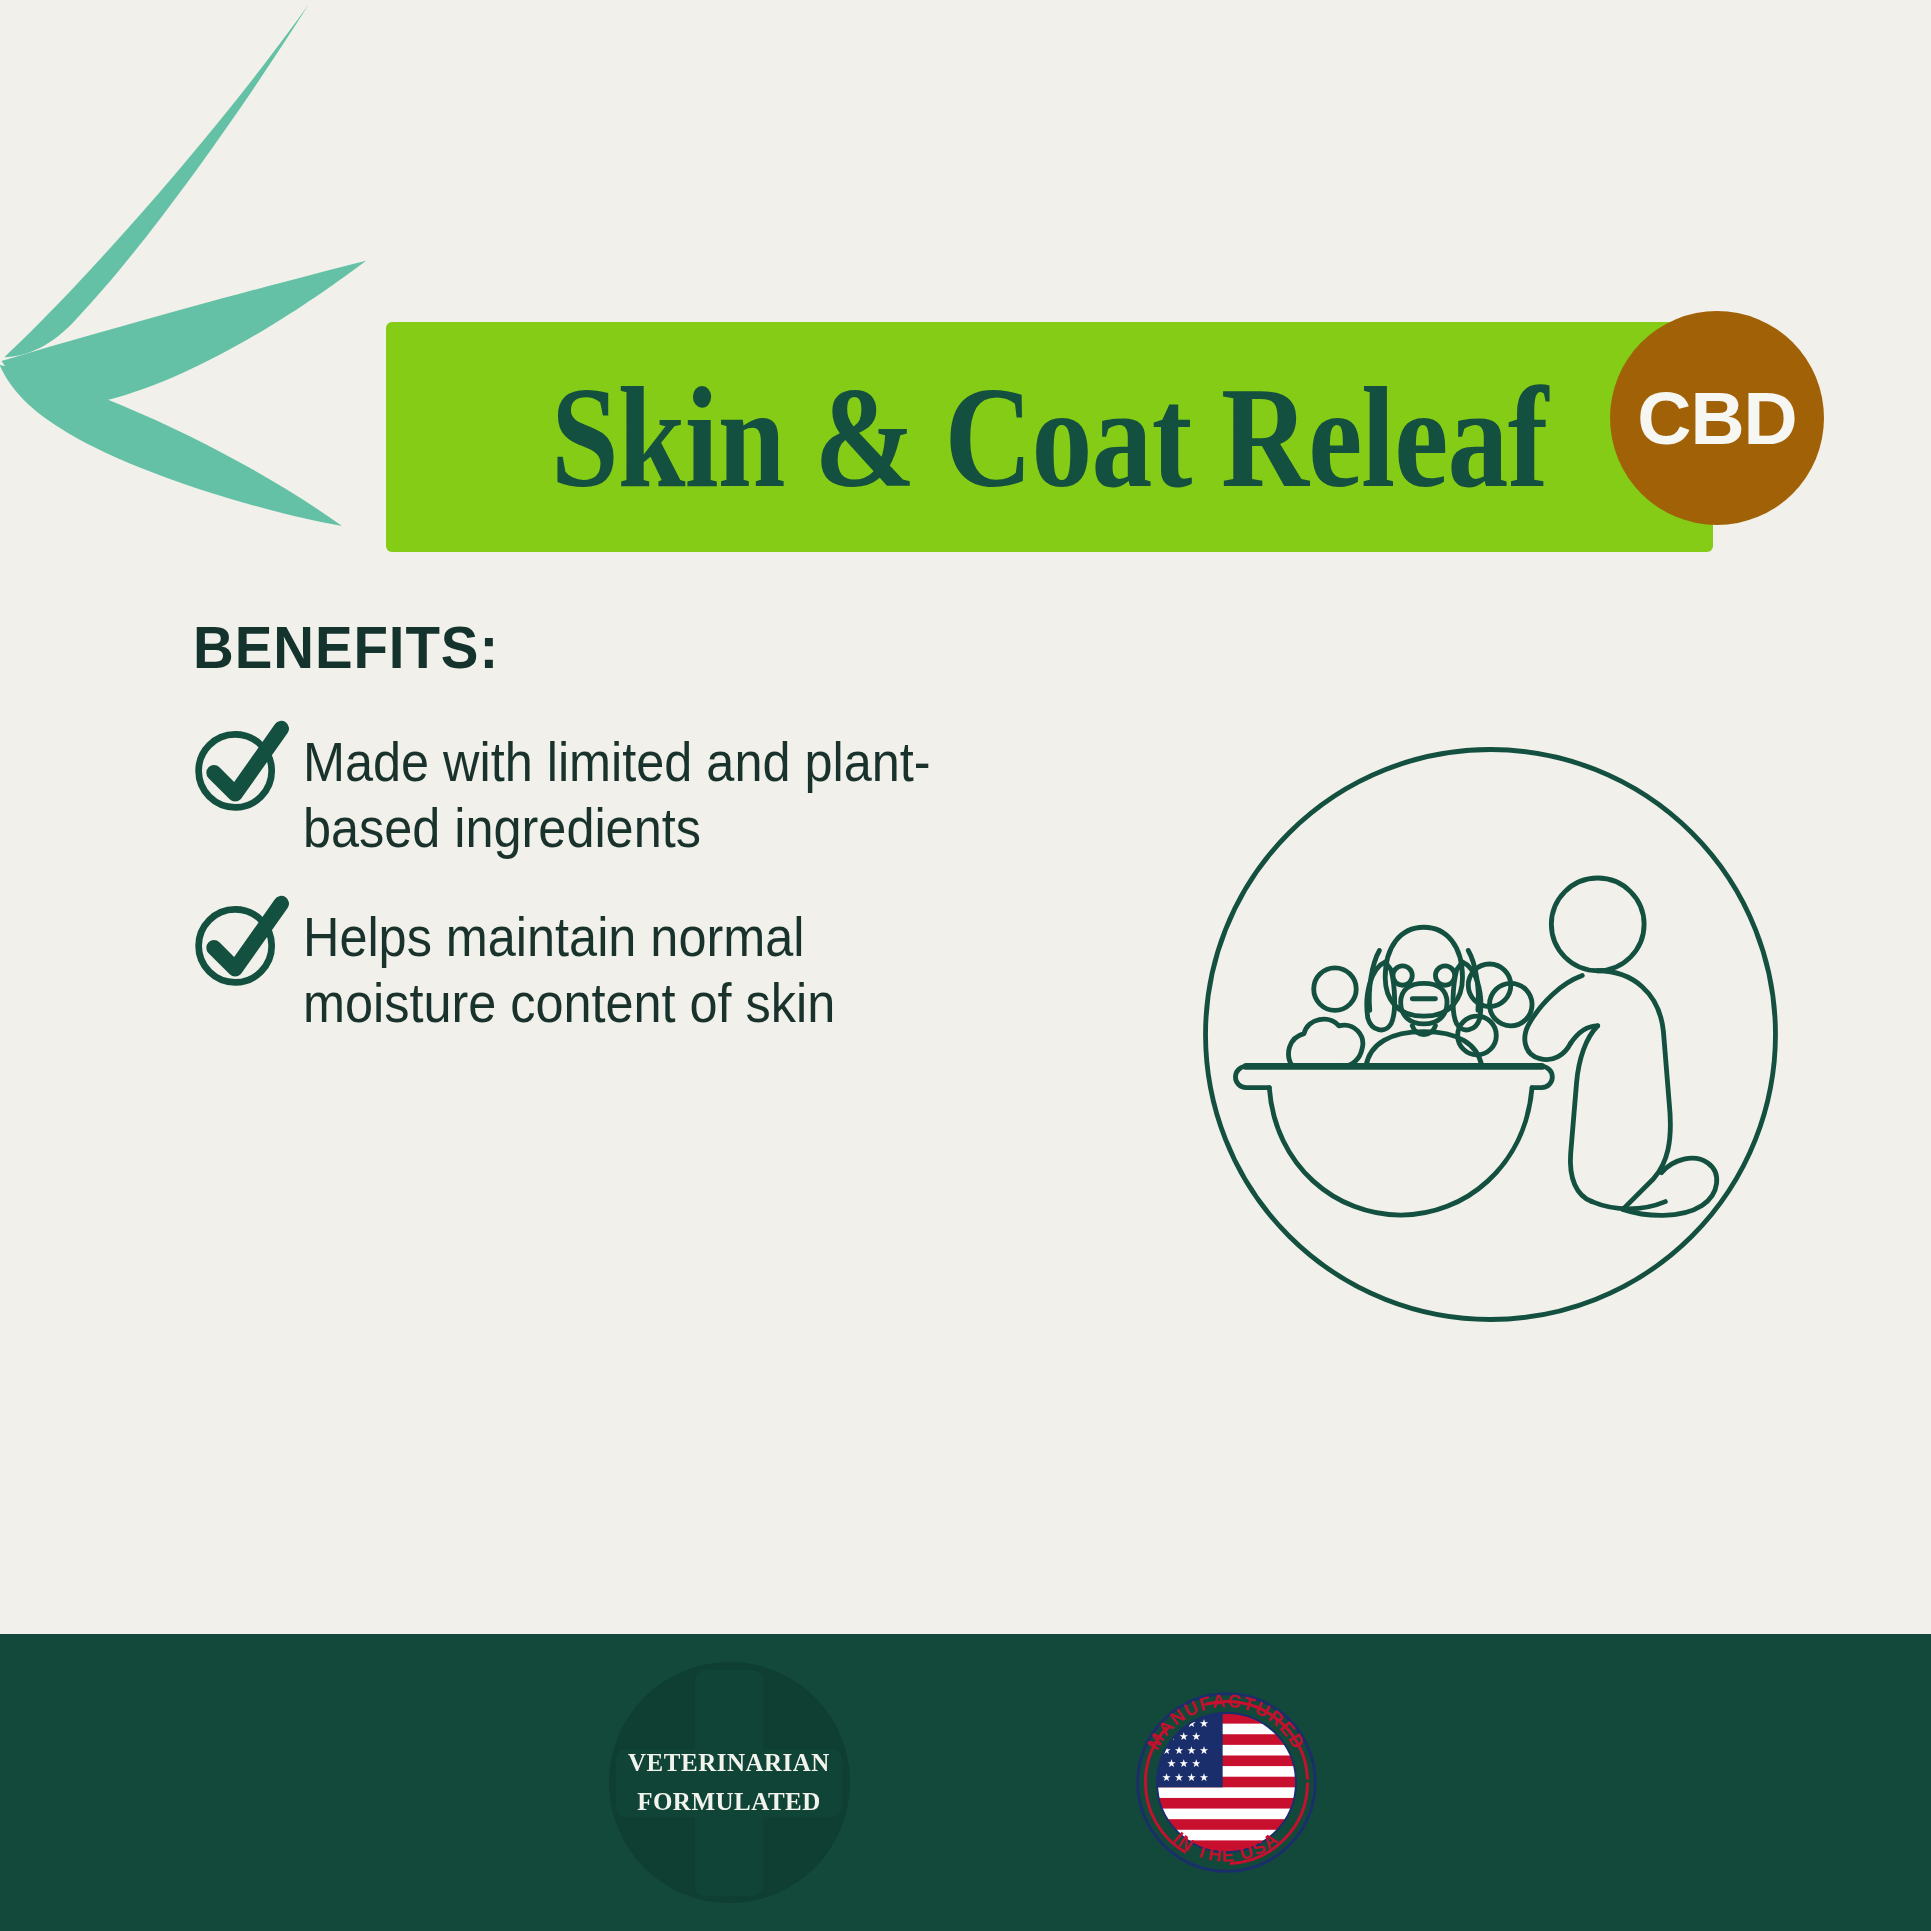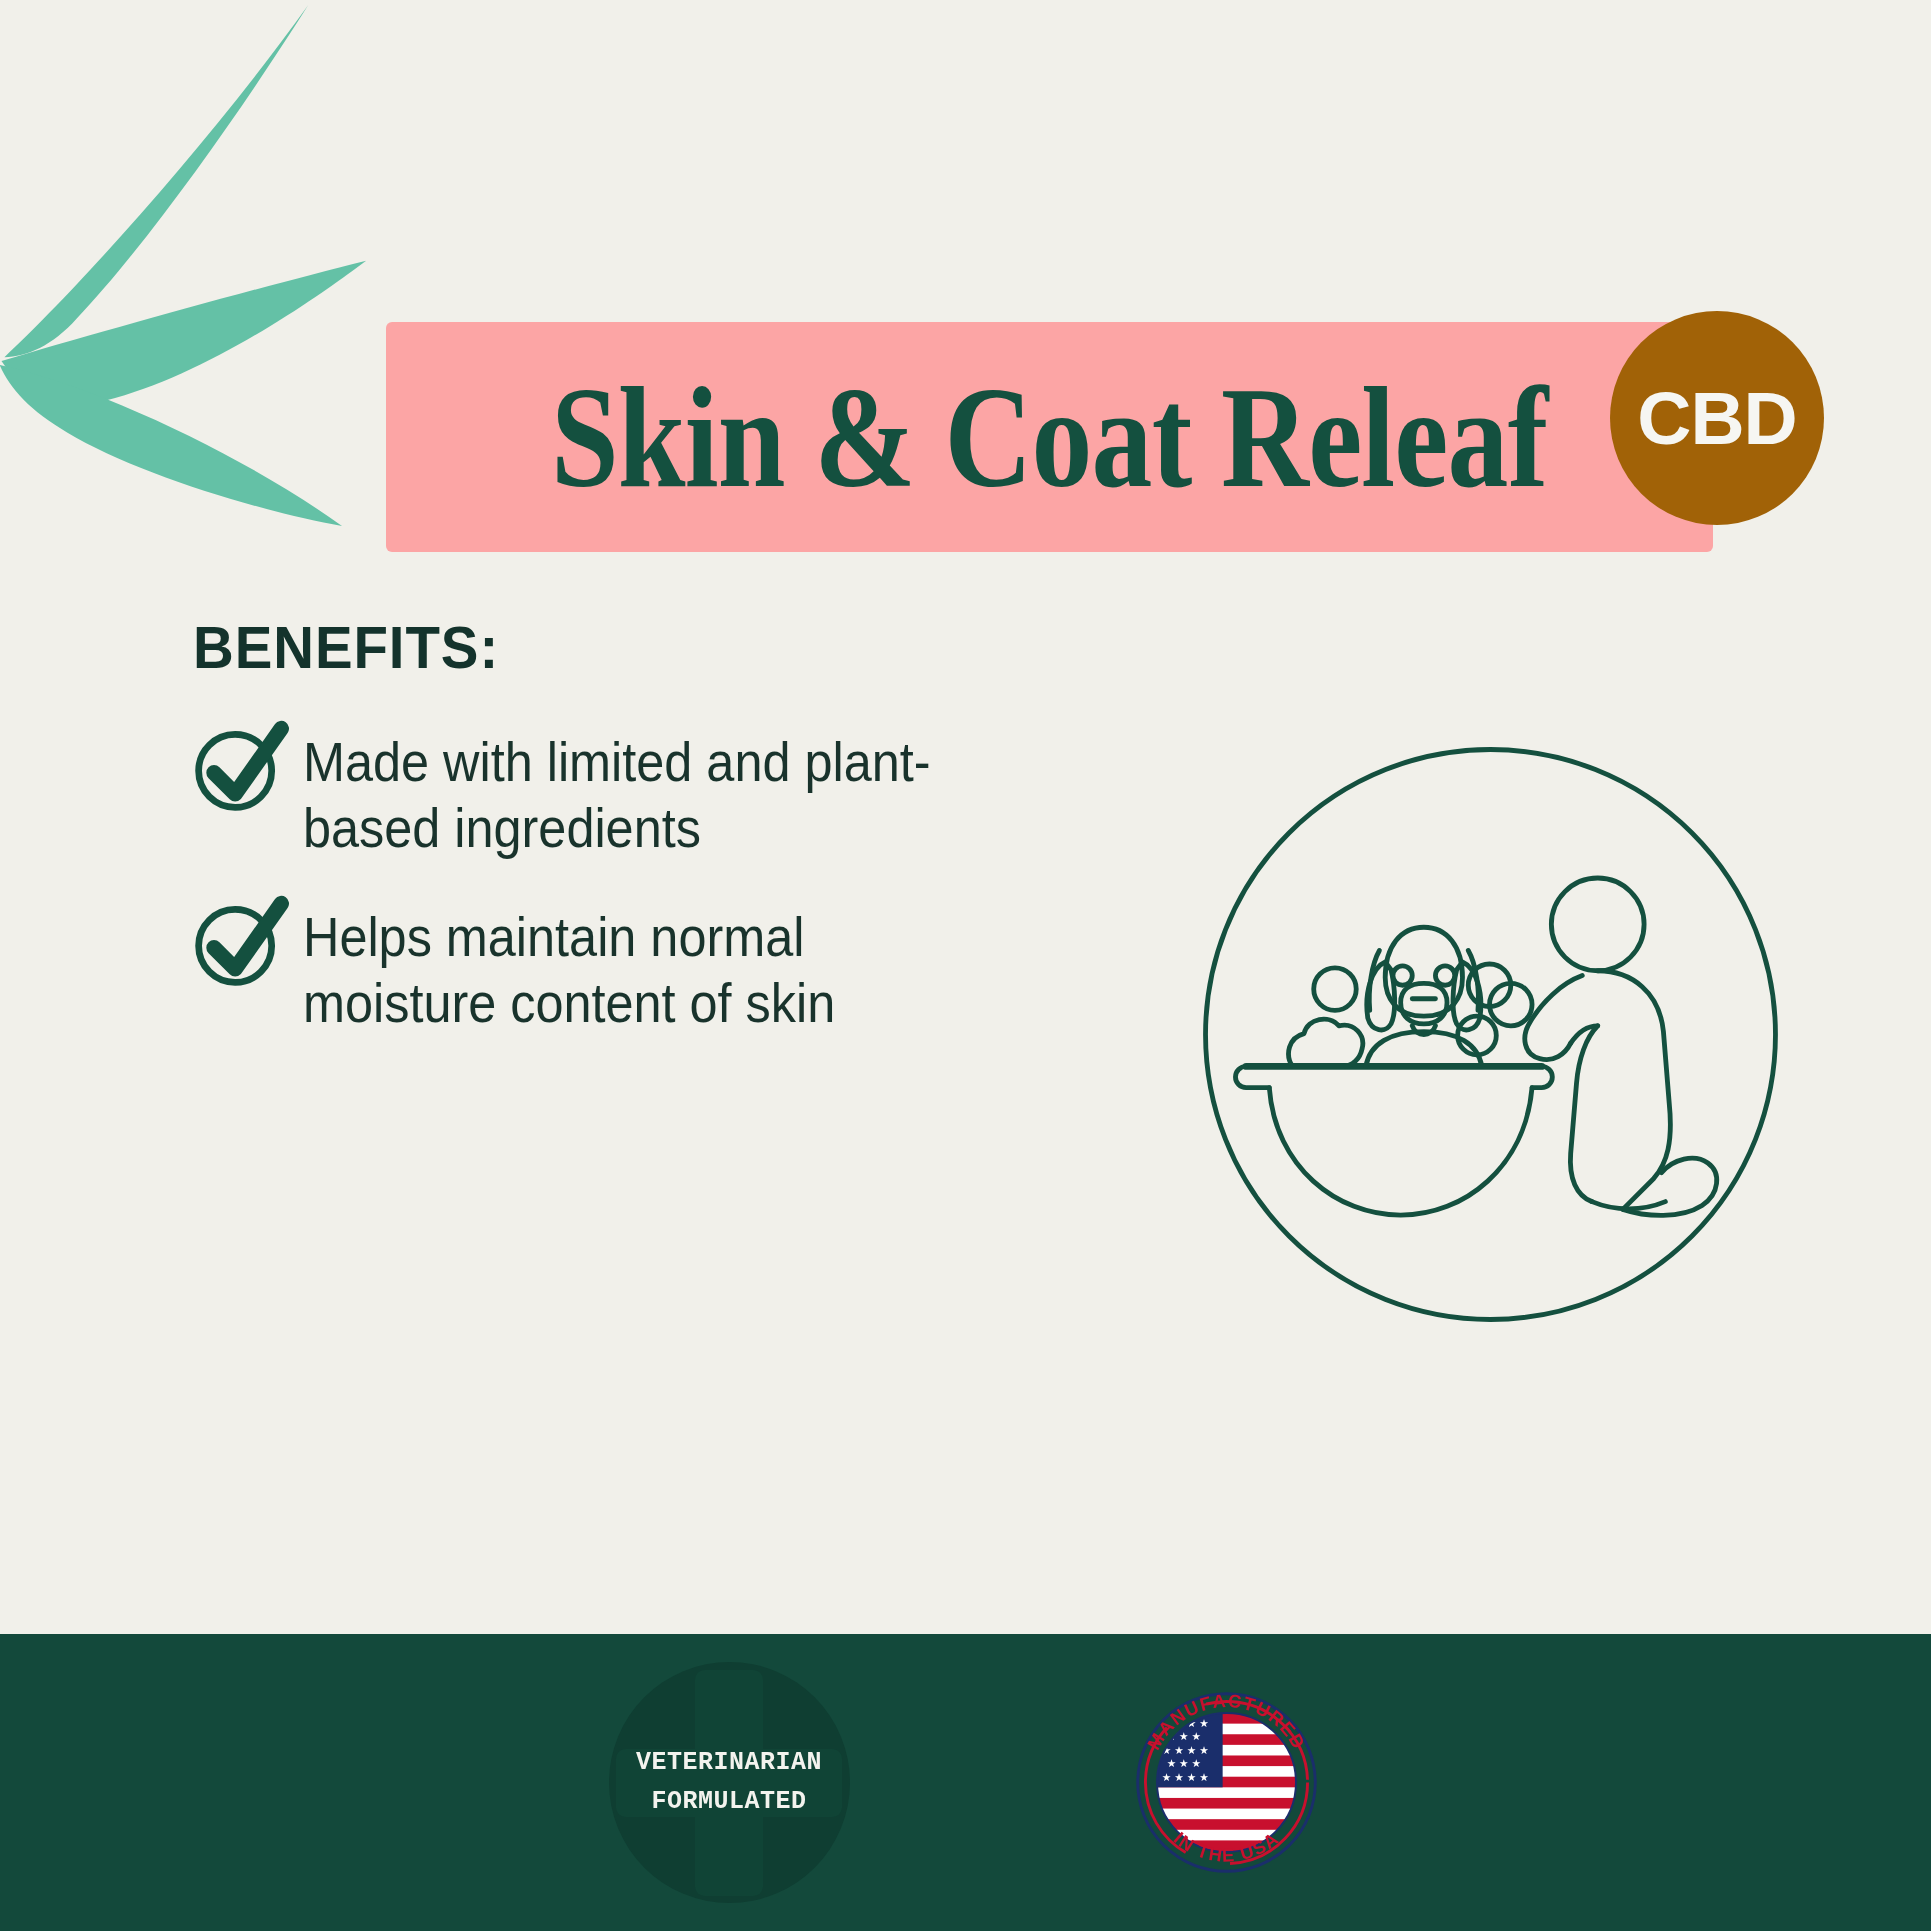--- a/index.html
+++ b/index.html
@@ -26,21 +26,21 @@
     pointer-events: none;
   }
 
   
   .title-pill {
     position: absolute;
     left: 386px;
     top: 322px;
     width: 1327px;
     height: 230px;
-    background: #fca5a5;
+    background: #84cc16;
     border-radius: 6px;
     display: flex;
     align-items: center;
     justify-content: center;
   }
   .title-text {
     font-family: "Liberation Serif", "DejaVu Serif", serif;
     font-weight: 700;
     font-size: 145px;
     line-height: 1;
@@ -175,21 +175,21 @@
     transform: translateY(-50%);
     width: 226px;
     height: 68px;
     background: #104436;
     border-radius: 9.7px;
   }
   .vet-label {
     position: relative;
     text-align: center;
     color: #F3F3EE;
-    font-family: Liberation Mono, monospace;
+    font-family: Liberation Serif, serif;
     font-weight: 700;
     font-size: 25px;
     line-height: 1.55;
     letter-spacing: 0.5px;
     z-index: 2;
   }
   .usa-badge {
     width: 193px;
     height: 193px;
     position: relative;

